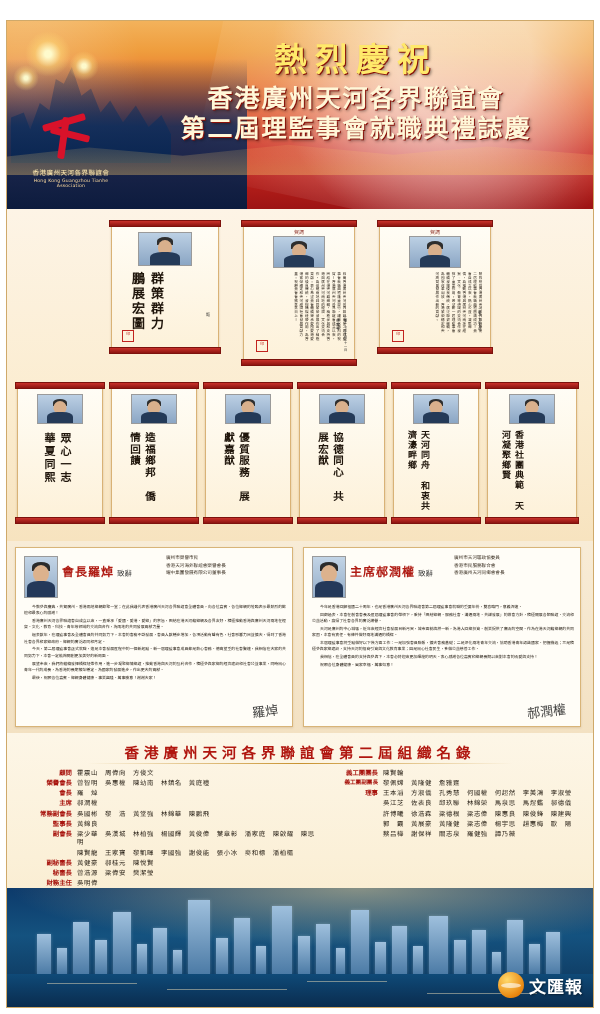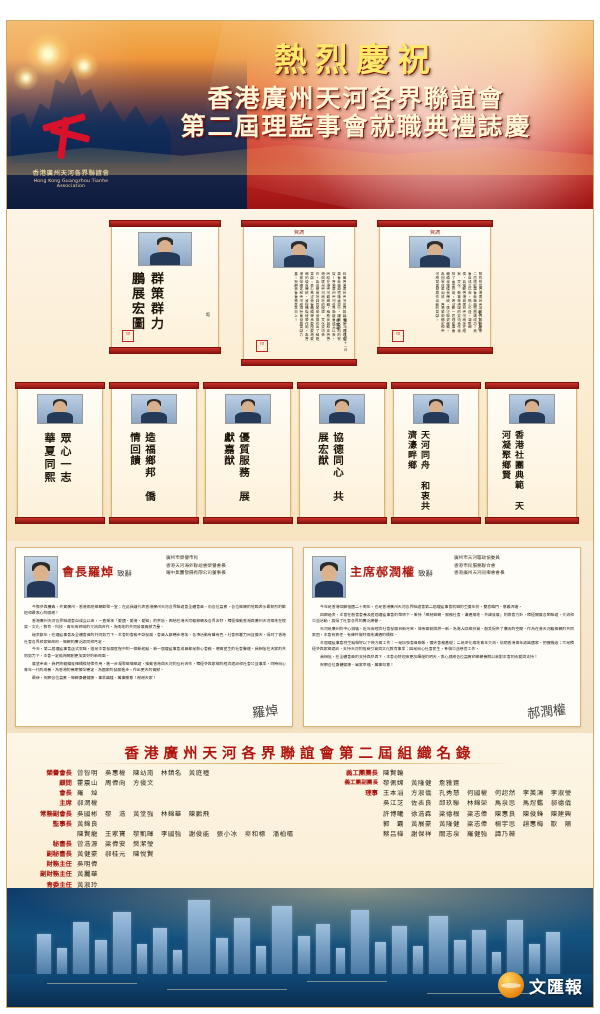--- a/index.html
+++ b/index.html
@@ -114,21 +114,21 @@
     letter-spacing:8px; line-height:1.05;
     text-shadow:1px 1px 0 #8a1008, 2px 2px 3px rgba(0,0,0,.45);
   }
   .head .t2 {
     font-family:"DejaVu Serif","Liberation Serif",serif;
     font-size:25px; font-weight:bold; color:#fff7d8;
     letter-spacing:2px; line-height:1.22; margin-top:6px;
     text-shadow:1px 1px 0 #8a1008, 2px 2px 3px rgba(0,0,0,.4);
   }
   .head .t3 {
-    font-family:Liberation Mono, monospace;
+    font-family:Liberation Serif, serif;
     font-size:25px; font-weight:bold; color:#fff7d8;
     letter-spacing:2px; line-height:1.22;
     text-shadow:1px 1px 0 #8a1008, 2px 2px 3px rgba(0,0,0,.4);
   }
   .subbar {
     position:absolute; left:40px; top:158px; width:506px; height:22px;
     background:linear-gradient(180deg,#a51414,#7e0d0d);
     border-top:1px solid rgba(255,220,140,.6);
     border-bottom:1px solid rgba(255,220,140,.6);
     color:#ffe8a8; font-size:9.5px; line-height:22px; text-align:center;
@@ -541,54 +541,58 @@
 
     </div>
 
     <div class="roster">
       <div class="rtitle">香港廣州天河各界聯誼會第二屆組織名錄</div>
       <div class="rline"></div>
 
       <div class="rosterCols">
         <div class="rcol c1">
           <div class="rrow">
+              <div class="rlabel">顧問</div>
+              <div class="rnames">霍震山　周偉向　方俊文</div>
+            </div>
+          <div class="rrow">
               <div class="rlabel">榮譽會長</div>
               <div class="rnames">曾智明　吳惠權　陳幼南　林鎮名　黃庭禮</div>
             </div>
           <div class="rrow">
-              <div class="rlabel">顧問</div>
-              <div class="rnames">霍震山　周偉向　方俊文</div>
-            </div>
-          <div class="rrow">
               <div class="rlabel">會長</div>
               <div class="rnames">羅　焯</div>
             </div>
           <div class="rrow">
               <div class="rlabel">主席</div>
               <div class="rnames">郝潤權</div>
             </div>
           <div class="rrow">
               <div class="rlabel">常務副會長</div>
               <div class="rnames">吳國彬　黎　浩　黃堂強　林錦華　陳鵬飛</div>
             </div>
           <div class="rrow">
               <div class="rlabel">監事長</div>
               <div class="rnames">黃錦良</div>
             </div>
           <div class="rrow">
+              <div class="rlabel">副會長</div>
+              <div class="rnames">梁少華　吳漢城　林柏強　楊國輝　黃俊偉　葉章彰　潘家庭　陳啟耀　陳思明</div>
+            </div>
+          <div class="rrow">
               <div class="rlabel"></div>
               <div class="rnames">陳賢龍　王家寶　黎凱暉　李國強　謝俊能　張小冰　麥和標　潘柏樞</div>
             </div>
           <div class="rrow">
+              <div class="rlabel">副秘書長</div>
+              <div class="rnames">黃健豪　郝桂元　陳悅賢</div>
+            </div>
+          <div class="rrow">
               <div class="rlabel">秘書長</div>
               <div class="rnames">曾浩源　梁偉安　樊潔瑩</div>
-            </div>
-          <div class="rrow">
-              <div class="rlabel">副秘書長</div>
-              <div class="rnames">黃健豪　郝桂元　陳悅賢</div>
             </div>
           <div class="rrow">
               <div class="rlabel">財務主任</div>
               <div class="rnames">吳明偉</div>
             </div>
           <div class="rrow">
               <div class="rlabel">副財務主任</div>
               <div class="rnames">黃麗華</div>
             </div>
           <div class="rrow">

